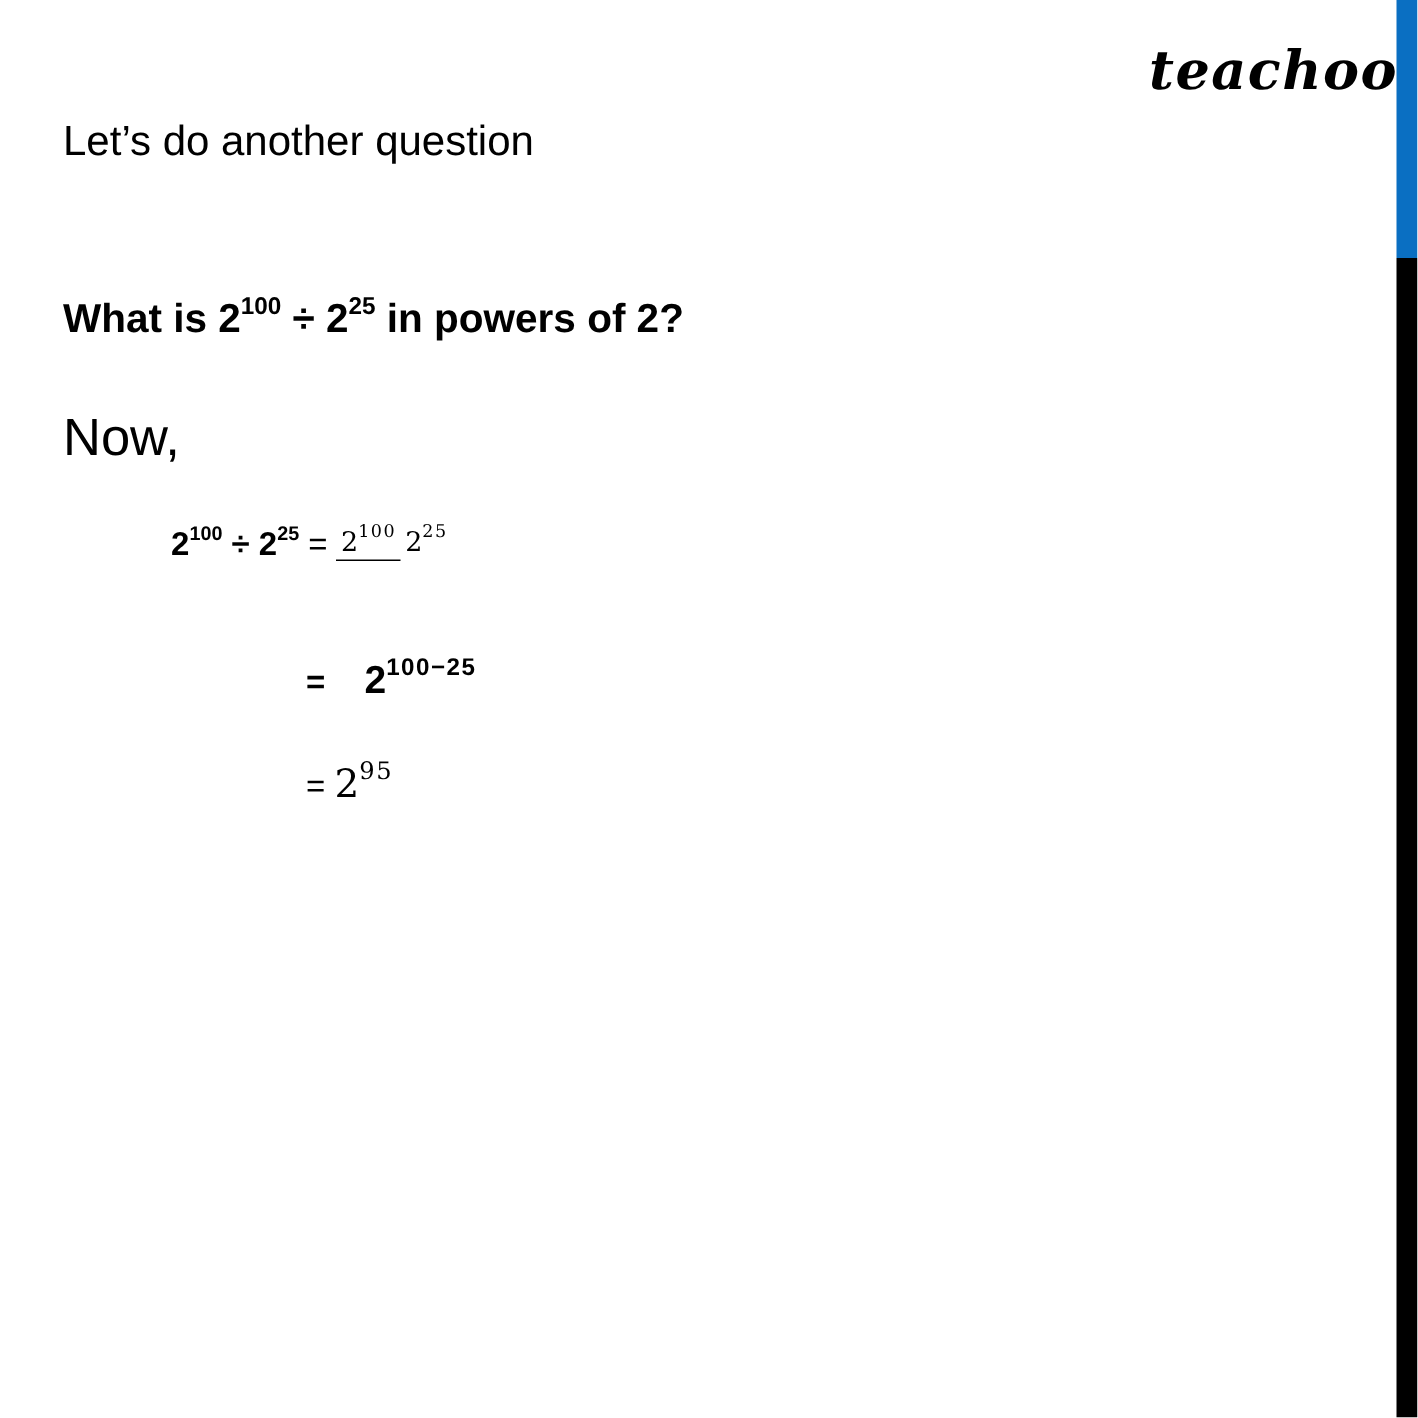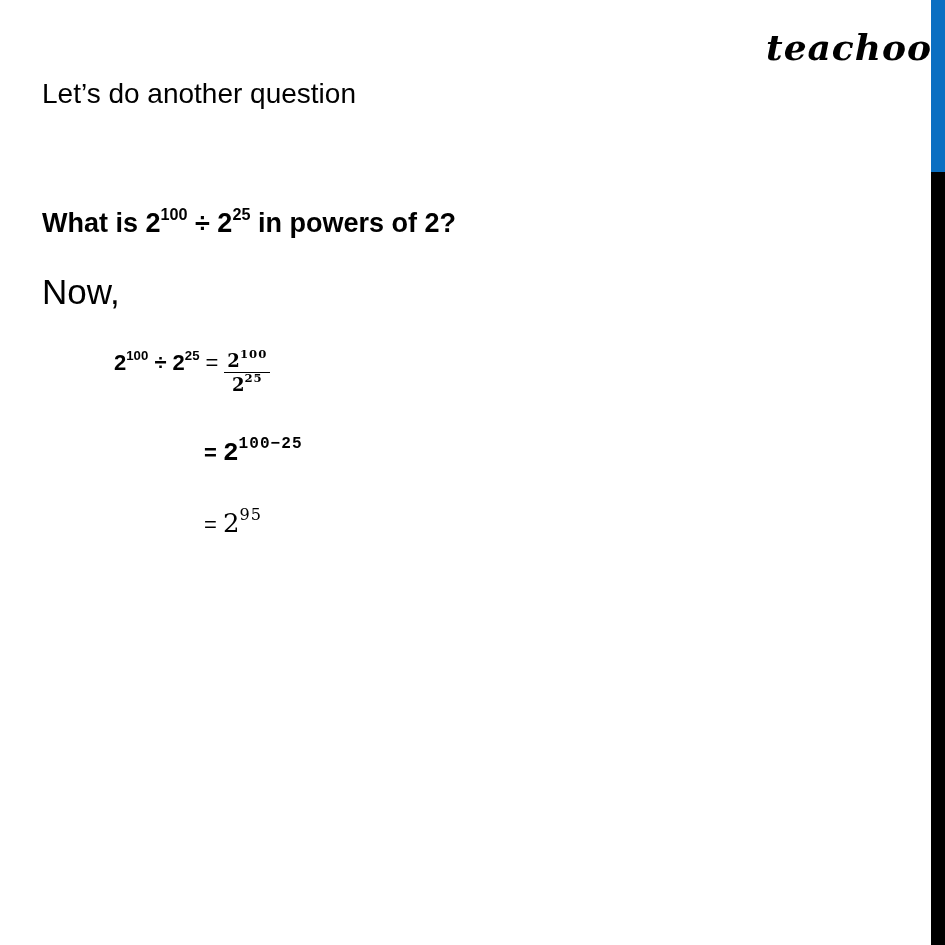--- a/index.html
+++ b/index.html
@@ -10,31 +10,31 @@
     }
     .sidebar-blue { position: absolute; left: 931px; top: 0; width: 14px; height: 172px; background: #0A6FC2; }
     .sidebar-black { position: absolute; left: 931px; top: 172px; width: 14px; height: 773px; background: #000; }
     .logo {
       position: absolute; left: 766px; top: 14px;
       font-family: "DejaVu Serif", serif; font-style: italic; font-weight: bold;
       font-size: 36px; letter-spacing: 1px; color: #000; margin-top: 12px;
     }
     .t { position: absolute; white-space: nowrap; }
     .intro { left: 42px; top: 78px; font-size: 28px; }
-    .question { left: 42px; top: 208px; font-size: 27px; font-weight: bold; }
+    .question { left: 42px; top: 197px; font-size: 27px; font-weight: bold; }
     .now { left: 42px; top: 272px; font-size: 35px; }
     sup { font-size: 60%; position: relative; top: -0.15em; vertical-align: super; line-height: 0; }
     .eq1 { left: 114px; top: 350px; font-size: 22px; font-weight: bold; display: flex; align-items: flex-start; }
     .eq1 .eqsign { font-weight: normal; margin: 0 6px; }
-    .frac { display: inline-flex; flex-direction: column; align-items: center; font-family: "DejaVu Serif", serif; font-weight: bold; font-size: 18px; }
+    .frac { display: inline-flex; flex-direction: row; align-items: center; font-family: "DejaVu Serif", serif; font-weight: normal; font-size: 18px; }
     .frac .num { padding: 0 3px; border-bottom: 1.5px solid #000; line-height: 22px; }
     .frac .den { padding: 0 3px; line-height: 24px; }
     .frac sup { font-size: 65%; letter-spacing: 1px; }
     .eq2 { left: 204px; top: 438px; font-size: 22px; font-weight: bold; }
-    .eq2 .math { font-family: Liberation Mono, monospace; font-size: 26px; }
+    .eq2 .math { font-family: Liberation Sans, sans-serif; font-size: 26px; margin-left: 20px; }
     .eq3 { left: 204px; top: 508px; font-size: 22px; }
     .eq3 .math { font-family: "DejaVu Serif", serif; font-size: 26px; }
     .math sup { font-size: 62%; letter-spacing: 1px; }
   </style>
 </head>
 <body>
 
 <div class="sidebar-blue"></div>
 <div class="sidebar-black"></div>
 

